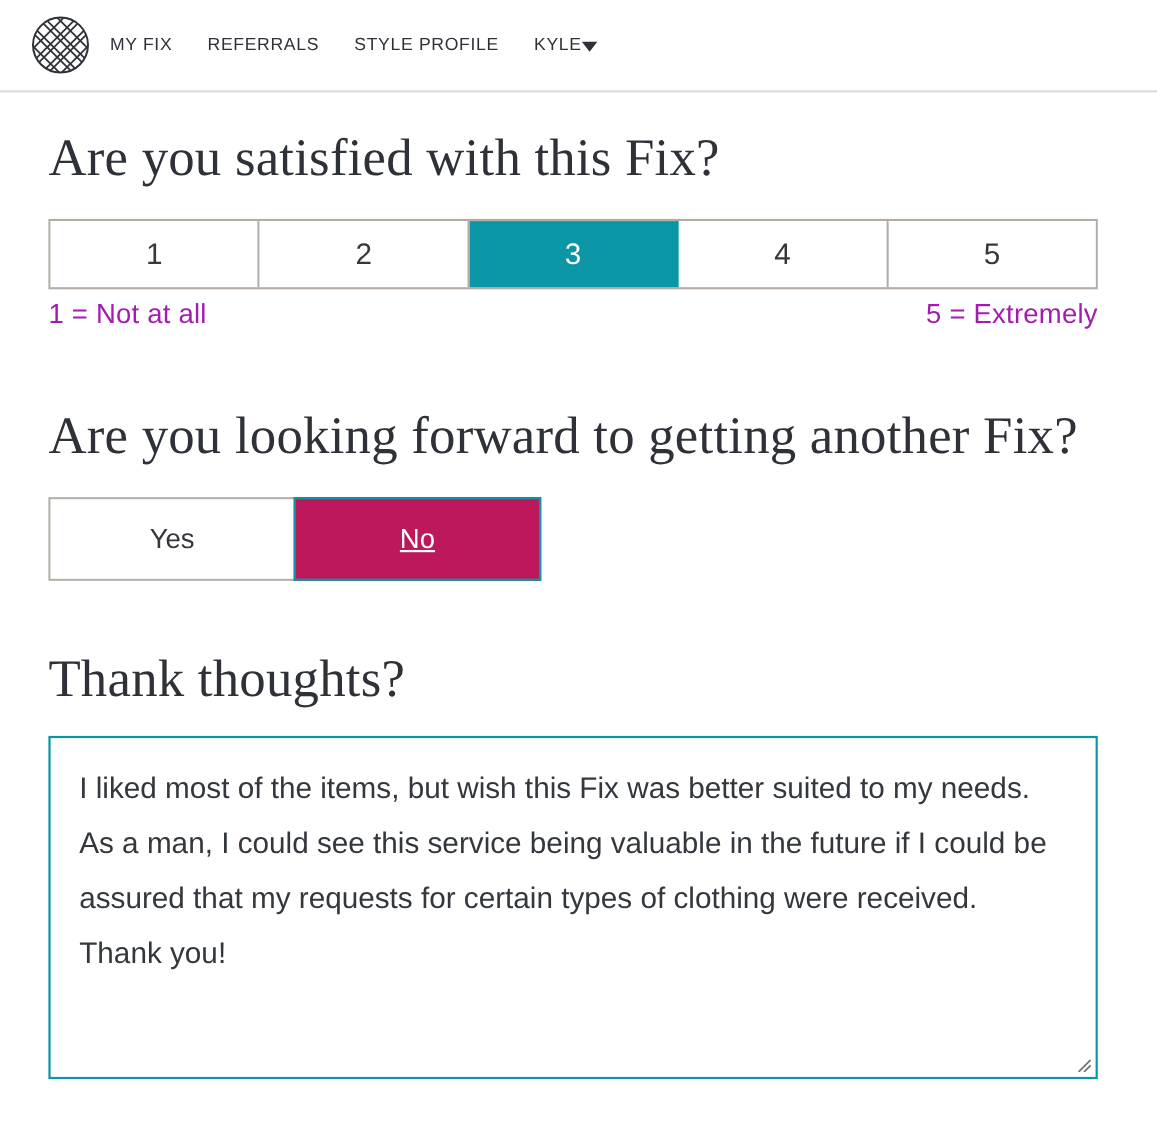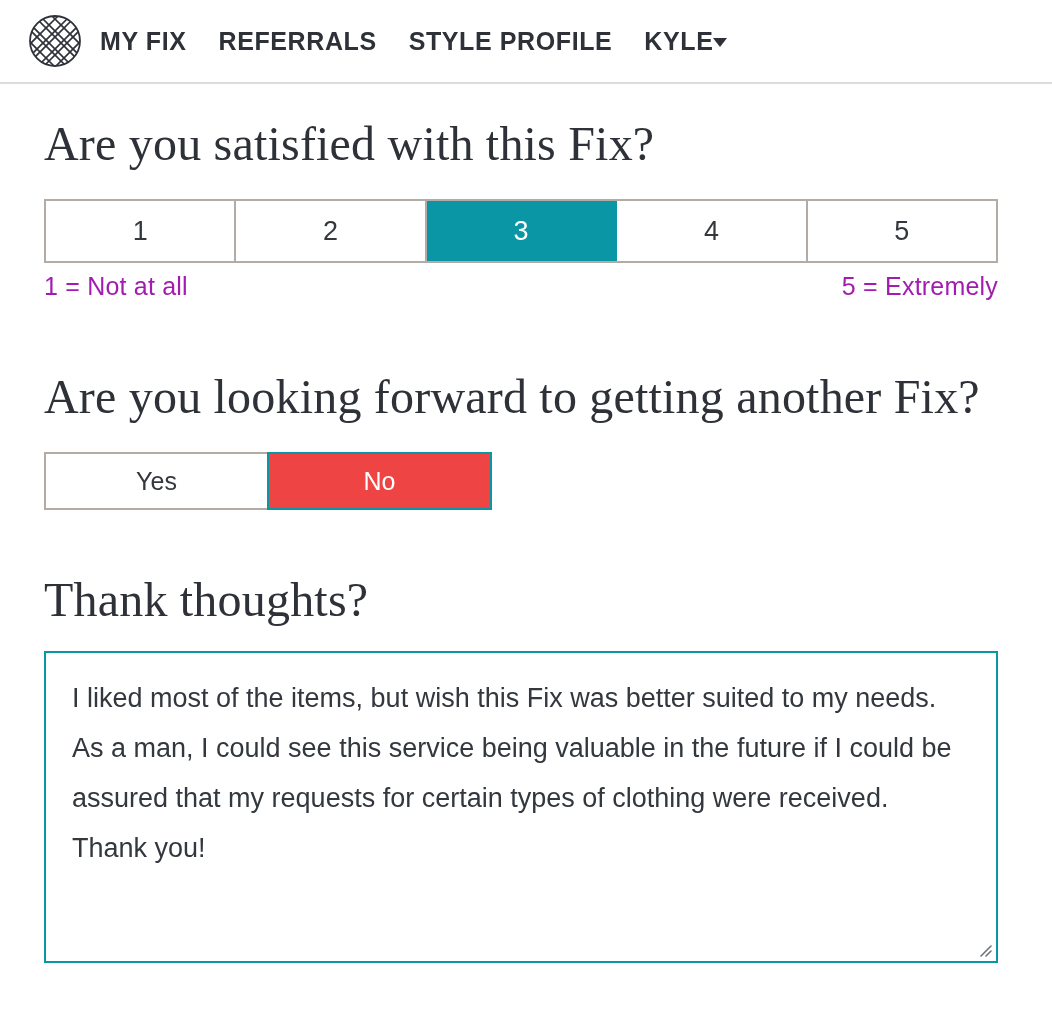--- a/index.html
+++ b/index.html
@@ -31,26 +31,26 @@
     margin-right: 16px;
   }
   .logo-mark svg { display: block; }
 
   .main-nav {
     display: flex;
     align-items: center;
     gap: 32px;
   }
   .nav-link {
-    font-size: 25px;
+    font-size: 16px;
     letter-spacing: 0.6px;
     color: #2e3238;
     text-decoration: none;
     white-space: nowrap;
-    font-weight: 700;
+    font-weight: 400;
     cursor: pointer;
   }
   .nav-account {
     display: flex;
     align-items: center;
     gap: 0;
     cursor: pointer;
   }
   .caret-down {
     width: 0; height: 0;
@@ -114,40 +114,41 @@
     letter-spacing: 0.2px;
   }
 
   
   .q2 { padding-top: 68px; }
   .q2 .question-heading { margin-bottom: 28px; }
 
   .choice-group {
     display: flex;
     width: 448px;
-    height: 58px;
+    height: 76px;
     border: 2px solid #b3aca6;
     background: #ffffff;
   }
   .choice-option {
     flex: 1 1 0;
     display: flex;
     align-items: center;
     justify-content: center;
     font-size: 25px;
     color: #34383d;
     background: #ffffff;
     cursor: pointer;
     user-select: none;
   }
   .choice-option.selected {
-    background: #ef4444;
+    background: #be185d;
     color: #ffffff;
     margin: -2px -2px -2px 0;
     border: 2px solid #0a96a4;
+    text-decoration: underline;
   }
 
   
   .q3 { padding-top: 62px; }
   .q3 .question-heading { margin-bottom: 24px; }
 
   .thoughts-box {
     position: relative;
     width: 954px;
     height: 312px;

